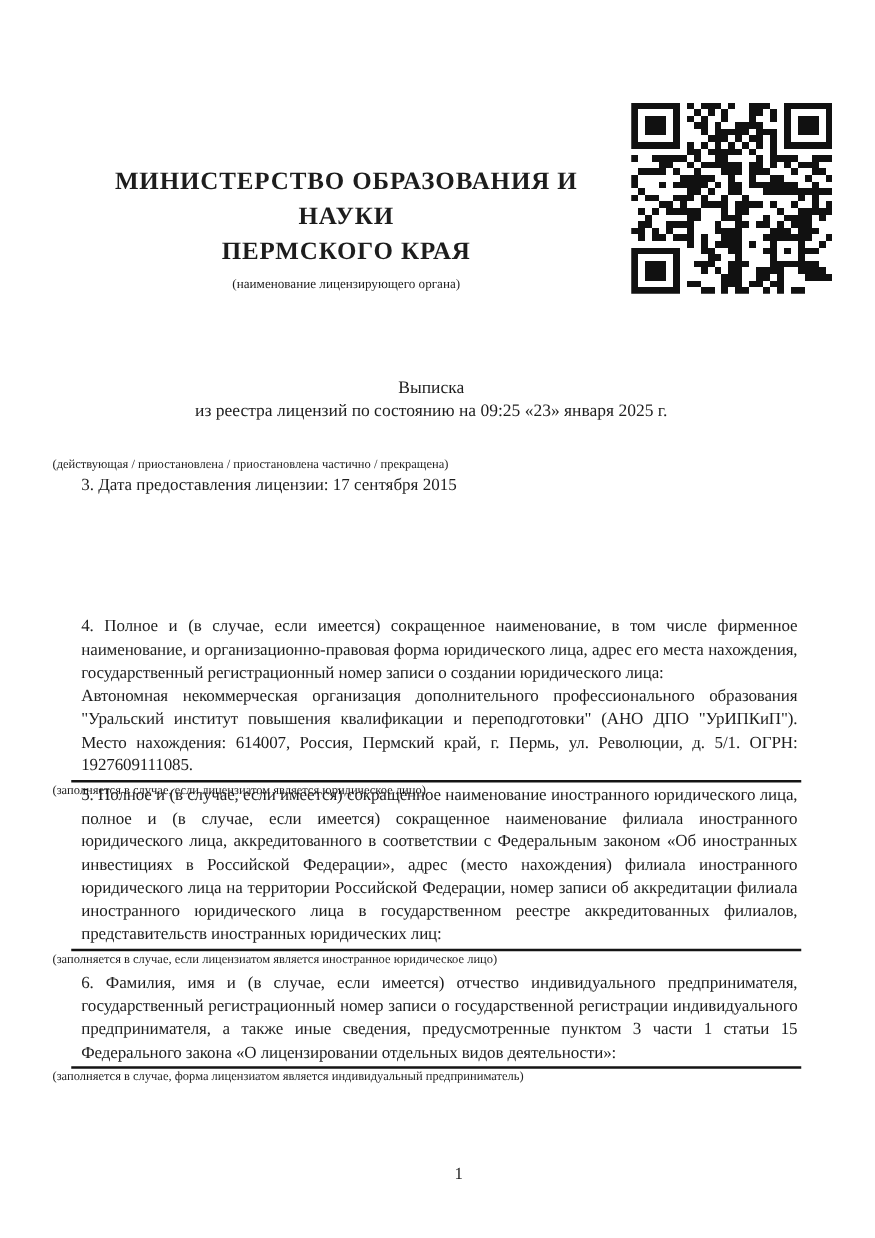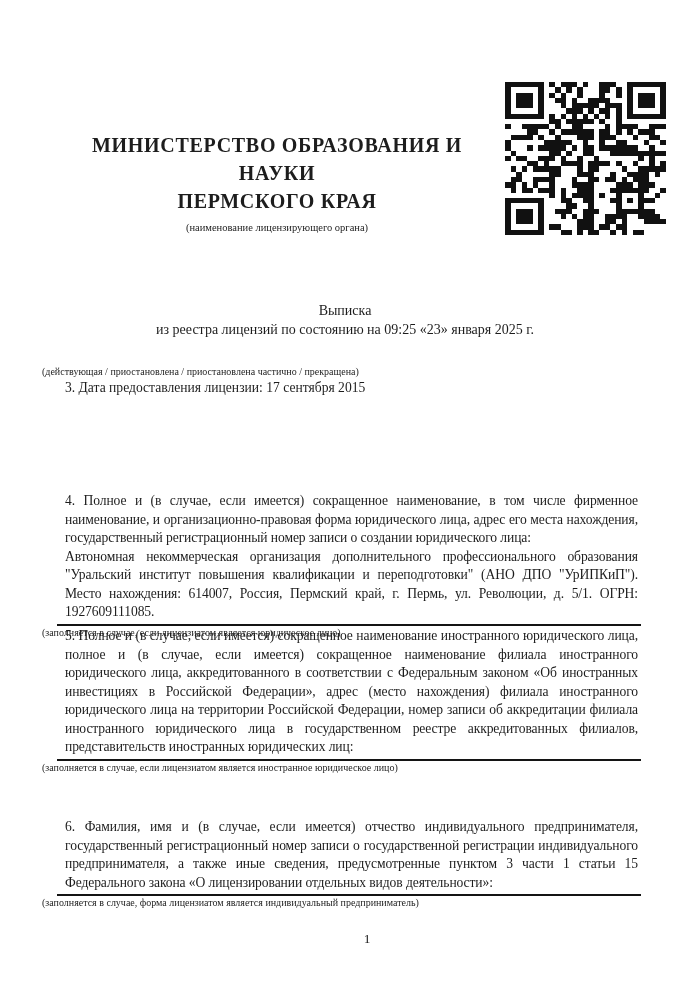--- a/index.html
+++ b/index.html
@@ -25,21 +25,21 @@
   .grp p { margin:0; }
   .justify { text-align:justify; letter-spacing:-0.1px; }
   .subnote { font-size:10px; line-height:12.5px; text-align:left;
              transform:translateX(-23px); margin-top:1px; }
   .rule { border-top:2px solid #141414; margin:2px -3px 0 -8px; height:0; }
   .mt-a { margin-top:25px; }
   .mt-b { margin-top:13px; }
   .g-items123 { top:365px; }
   .g-item4 { top:492px; }
   .g-item5 { top:627px; }
-  .g-item6 { top:818px; }
+  .g-item6 { top:777px; }
   .g-item7 { top:896px; }
   .page-number { position:absolute; top:931px; left:0; width:700px; text-align:center;
                  font-size:13.5px; transform:translateX(17px); }
 </style>
 </head>
 <body>
 
 <div class="page">
 
   <div class="authority">

